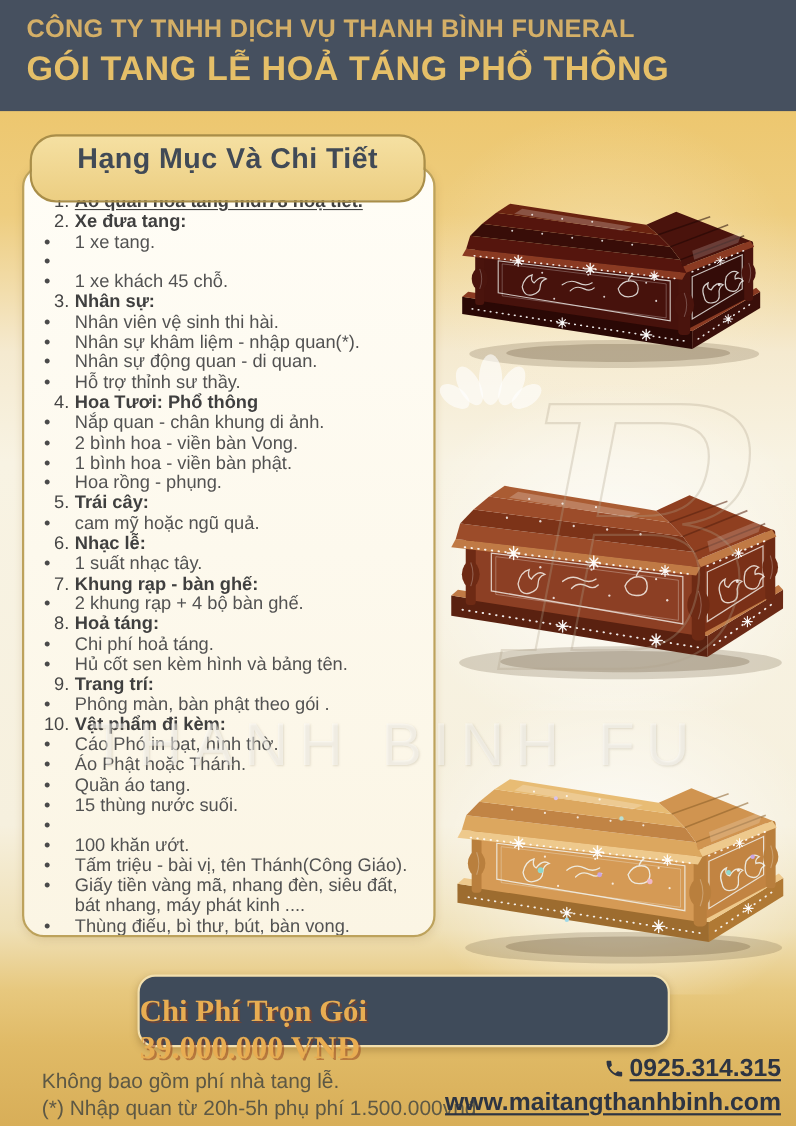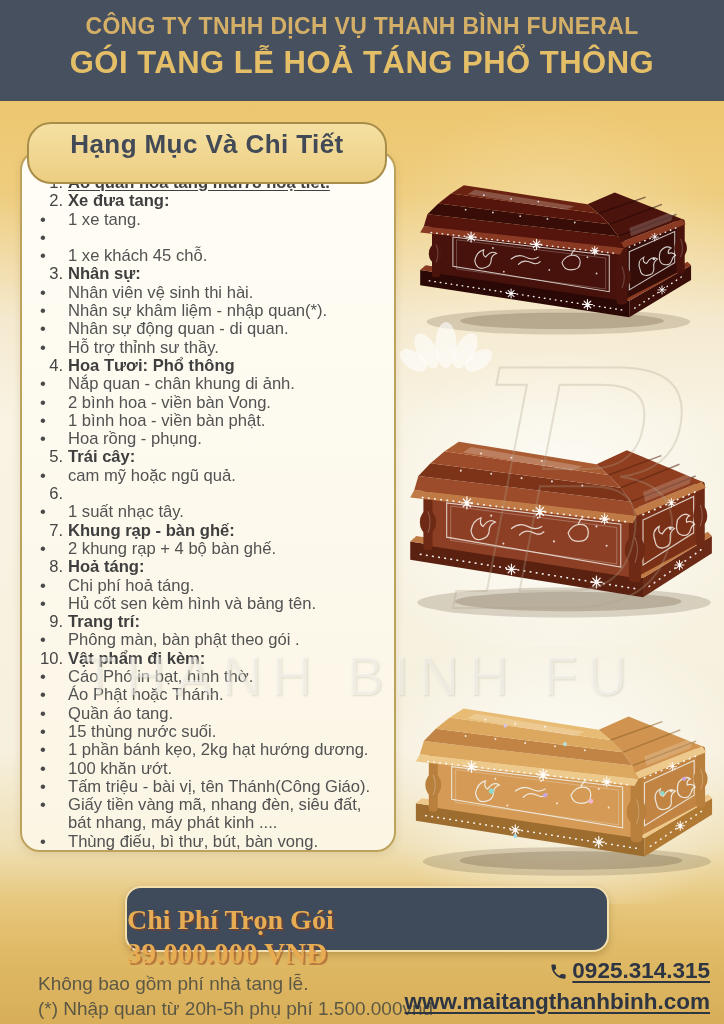--- a/index.html
+++ b/index.html
@@ -5,21 +5,21 @@
   html,body{margin:0;padding:0;background:#888;}
   .page{
     position:relative;width:724px;height:1024px;overflow:hidden;margin:0 auto;
     font-family:"Liberation Sans",sans-serif;
     background:linear-gradient(180deg,
       #edc76f 0px,#edc76f 101px,#eecd7f 195px,#f5ead0 320px,#f8f3e3 420px,
       #f6f0de 750px,#efe0b6 845px,#e7c87e 900px,#e0ba66 950px,#d8ae58 1024px);
   }
   
   .header{position:absolute;left:0;top:0;right:0;height:101px;background:var(--headerBg,#46505f);
-    text-align:center;z-index:6;}
+    z-index:6;padding-left:24px;}
   .header-company{padding-top:13px;font-size:23px;font-weight:bold;letter-spacing:.3px;
     color:var(--headerGold1,#d4af67);}
   .header-package{margin-top:5px;font-size:31px;font-weight:bold;letter-spacing:.5px;
     color:var(--headerGold2,#e5bf68);}
   
   .list-panel{position:absolute;left:20px;top:150px;width:376px;height:702px;box-sizing:border-box;
     background:linear-gradient(180deg,#fffdf6,#fbf5e4);border:2px solid var(--panelBorder,#bda25c);
     border-radius:20px;z-index:3;padding:22px 8px 0 6px;overflow:hidden;
     box-shadow:0 2px 8px rgba(150,110,50,.18);}
   .title-box{position:absolute;left:27px;top:122px;width:360px;height:62px;box-sizing:border-box;
@@ -147,20 +147,21 @@
       <div class="row head">
         <span class="no">5.</span>
         <span class="label">Trái cây:</span>
       </div>
       <div class="row">
         <span class="no dot">•</span>
         <span class="btext">cam mỹ hoặc ngũ quả.</span>
       </div>
       <div class="row head">
         <span class="no">6.</span>
+        <span class="label">Nhạc lễ:</span>
       </div>
       <div class="row">
         <span class="no dot">•</span>
         <span class="btext">1 suất nhạc tây.</span>
       </div>
       <div class="row head">
         <span class="no">7.</span>
         <span class="label">Khung rạp - bàn ghế:</span>
       </div>
       <div class="row">
@@ -202,21 +203,20 @@
       <div class="row">
         <span class="no dot">•</span>
         <span class="btext">Quần áo tang.</span>
       </div>
       <div class="row">
         <span class="no dot">•</span>
         <span class="btext">15 thùng nước suối.</span>
       </div>
       <div class="row">
         <span class="no dot">•</span>
-        <span class="btext">1 phần bánh kẹo, 2kg hạt hướng dương.</span>
       </div>
       <div class="row">
         <span class="no dot">•</span>
         <span class="btext">100 khăn ướt.</span>
       </div>
       <div class="row">
         <span class="no dot">•</span>
         <span class="btext">Tấm triệu - bài vị, tên Thánh(Công Giáo).</span>
       </div>
       <div class="row">

